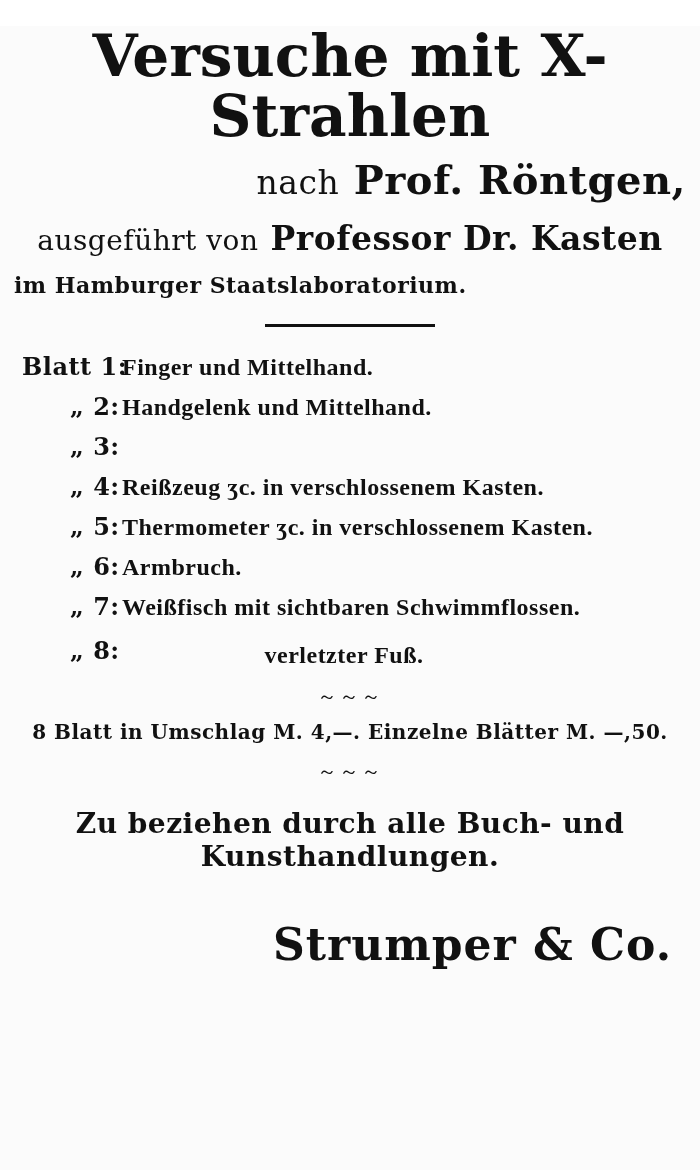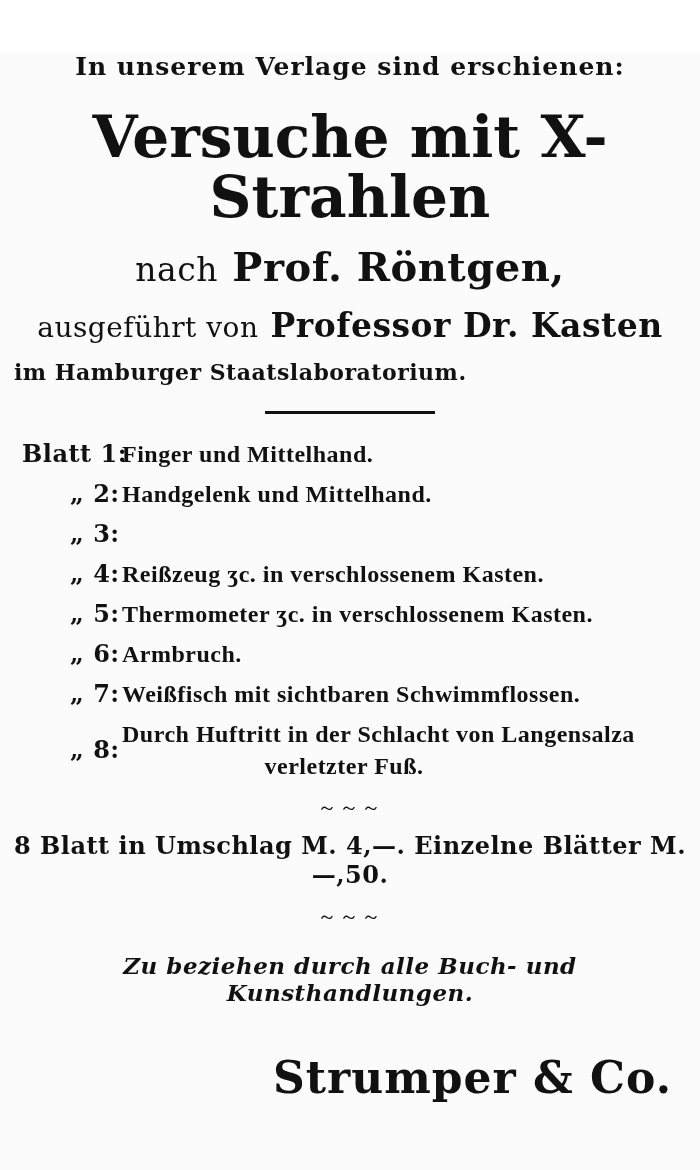--- a/index.html
+++ b/index.html
@@ -40,23 +40,23 @@
   .title-main {
     text-align: center;
     font-size: 57px;
     line-height: 1.05;
     margin-top: 26px;
     letter-spacing: 0px;
     transform: scaleX(1.02);
   }
 
   .title-sub1 {
-    text-align: center;
+    text-align: right;
     font-size: 40px;
-    margin-top: 16px;
+    margin-top: 10px;
     letter-spacing: 0.5px;
   }
   .title-sub1 .small {
     font-size: 33px;
     font-weight: normal;
   }
 
   .title-sub2 {
     text-align: center;
     font-size: 33px;
@@ -118,45 +118,43 @@
   .squiggle {
     text-align: center;
     font-size: 20px;
     letter-spacing: 2px;
     margin-top: 14px;
     color: #111;
   }
 
   .price-line {
     text-align: center;
-    font-size: 24px;
+    font-size: 20px;
     margin-top: 10px;
   }
 
   .avail-line {
     text-align: center;
-    font-size: 23px;
+    font-size: 28px;
     margin-top: 22px;
-    font-style: italic;
   }
 
   .publisher {
     text-align: right;
     font-size: 44px;
     margin-top: 46px;
     padding-right: 14px;
     letter-spacing: 1px;
   }
 </style>
 </head>
 <body>
 
 <div class="page">
 
-  <div class="line-intro frak">In unserem Verlage sind erschienen:</div>
 
   <div class="title-main frak">Versuche mit X-Strahlen</div>
 
   <div class="title-sub1 frak">
     <span class="small">nach</span>
     <span>Prof. Röntgen,</span>
   </div>
 
   <div class="title-sub2 frak">
     <span class="small">ausgeführt von</span>
@@ -191,21 +189,20 @@
       <span class="plate-label ditto">„    6:</span>
       <span class="plate-text">Armbruch.</span>
     </li>
     <li class="plate-row frak">
       <span class="plate-label ditto">„    7:</span>
       <span class="plate-text">Weißfisch mit sichtbaren Schwimmflossen.</span>
     </li>
     <li class="plate-row frak">
       <span class="plate-label ditto">„    8:</span>
       <span class="plate-text">
-        <span>Durch Huftritt in der Schlacht von Langensalza</span>
         <span class="cont">verletzter Fuß.</span>
       </span>
     </li>
   </ul>
 
   <div class="squiggle">～～～</div>
 
   <div class="price-line frak">8 Blatt in Umschlag M. 4,—.  Einzelne Blätter M. —,50.</div>
 
   <div class="squiggle">～～～</div>

